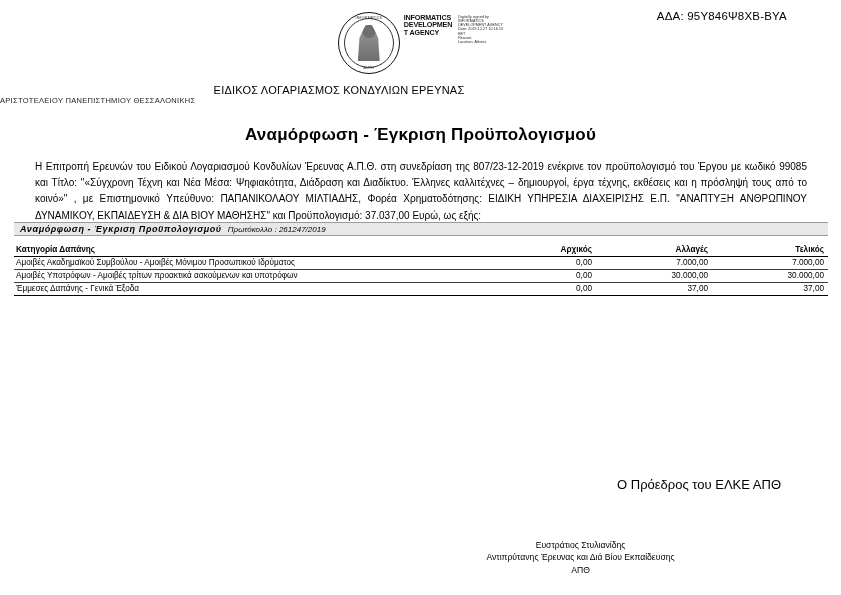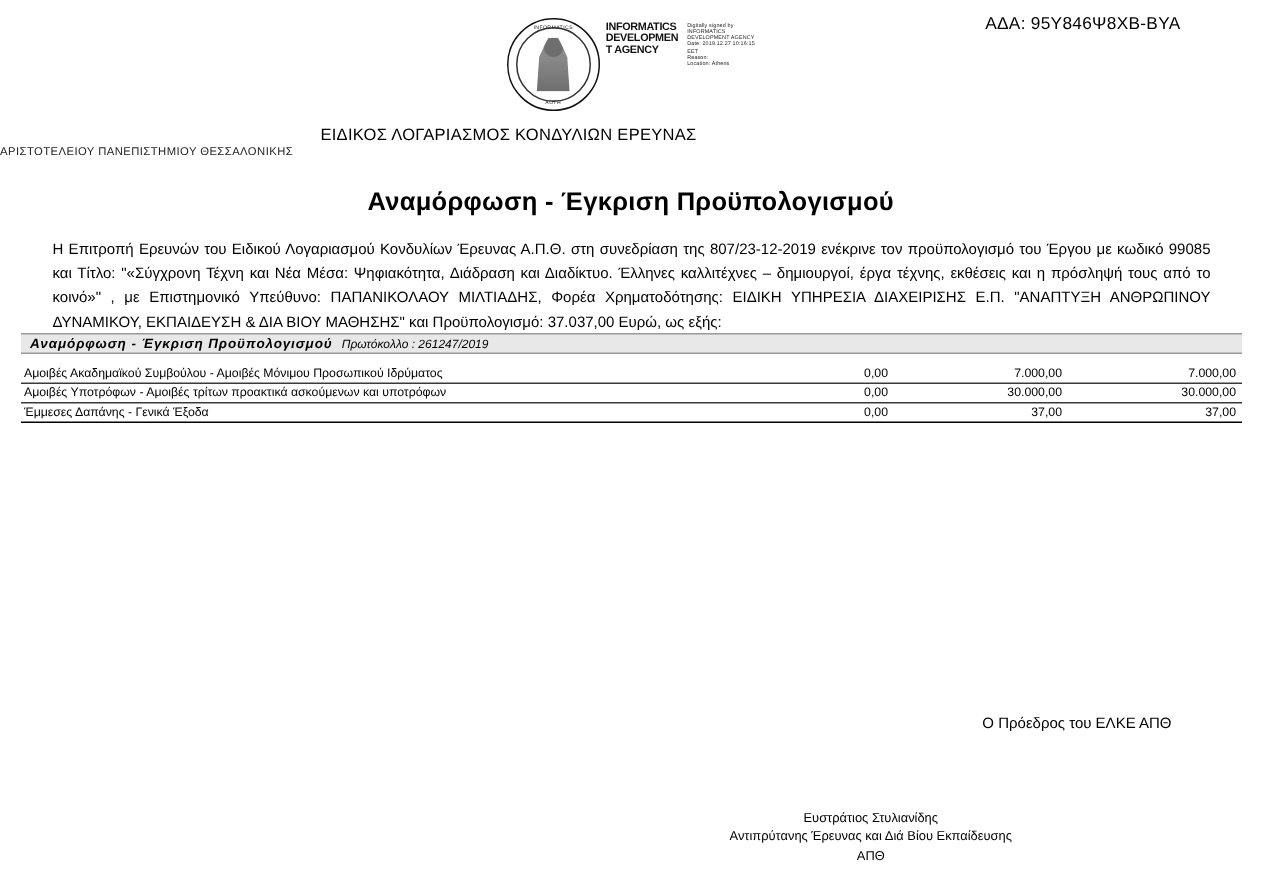--- a/index.html
+++ b/index.html
@@ -217,21 +217,21 @@
     padding-right: 4px;
     padding-bottom: 2px;
     flex: 0 0 112px;
   }
 
   
   .sig-president {
     position: absolute;
     top: 477px;
     right: 60px;
-    font-size: 10px;
+    font-size: 13px;
     white-space: nowrap;
   }
   .sig-name {
     position: absolute;
     top: 539px;
     left: 0;
     width: 841px;
     text-align: center;
     font-size: 8.6px;
     line-height: 1.45;
@@ -278,20 +278,26 @@
   <div class="doc-title">Αναμόρφωση - Έγκριση Προϋπολογισμού</div>
 
   <div class="intro">Η Επιτροπή Ερευνών του Ειδικού Λογαριασμού Κονδυλίων Έρευνας Α.Π.Θ. στη συνεδρίαση της 807/23-12-2019 ενέκρινε τον προϋπολογισμό του Έργου με κωδικό 99085 και Τίτλο: "«Σύγχρονη Τέχνη και Νέα Μέσα: Ψηφιακότητα, Διάδραση και Διαδίκτυο. Έλληνες καλλιτέχνες – δημιουργοί, έργα τέχνης, εκθέσεις και η πρόσληψή τους από το κοινό»" , με Επιστημονικό Υπεύθυνο: ΠΑΠΑΝΙΚΟΛΑΟΥ ΜΙΛΤΙΑΔΗΣ, Φορέα Χρηματοδότησης: ΕΙΔΙΚΗ ΥΠΗΡΕΣΙΑ ΔΙΑΧΕΙΡΙΣΗΣ Ε.Π. "ΑΝΑΠΤΥΞΗ ΑΝΘΡΩΠΙΝΟΥ ΔΥΝΑΜΙΚΟΥ, ΕΚΠΑΙΔΕΥΣΗ &amp; ΔΙΑ ΒΙΟΥ ΜΑΘΗΣΗΣ" και Προϋπολογισμό: 37.037,00 Ευρώ, ως εξής:</div>
 
   <div class="section-bar">
     <span class="sec-title">Αναμόρφωση - Έγκριση Προϋπολογισμού</span>
     <span class="sec-proto">Πρωτόκολλο : 261247/2019</span>
   </div>
 
   <div class="table">
+    <div class="row header">
+      <div class="c-cat">Κατηγορία Δαπάνης</div>
+      <div class="c-num">Αρχικός</div>
+      <div class="c-num">Αλλαγές</div>
+      <div class="c-num">Τελικός</div>
+    </div>
 
     <div class="row">
       <div class="c-cat">Αμοιβές Ακαδημαϊκού Συμβούλου - Αμοιβές Μόνιμου Προσωπικού Ιδρύματος</div>
       <div class="c-num">0,00</div>
       <div class="c-num">7.000,00</div>
       <div class="c-num">7.000,00</div>
     </div>
 
     <div class="row">
       <div class="c-cat">Αμοιβές Υποτρόφων - Αμοιβές τρίτων προακτικά ασκούμενων και υποτρόφων</div>

